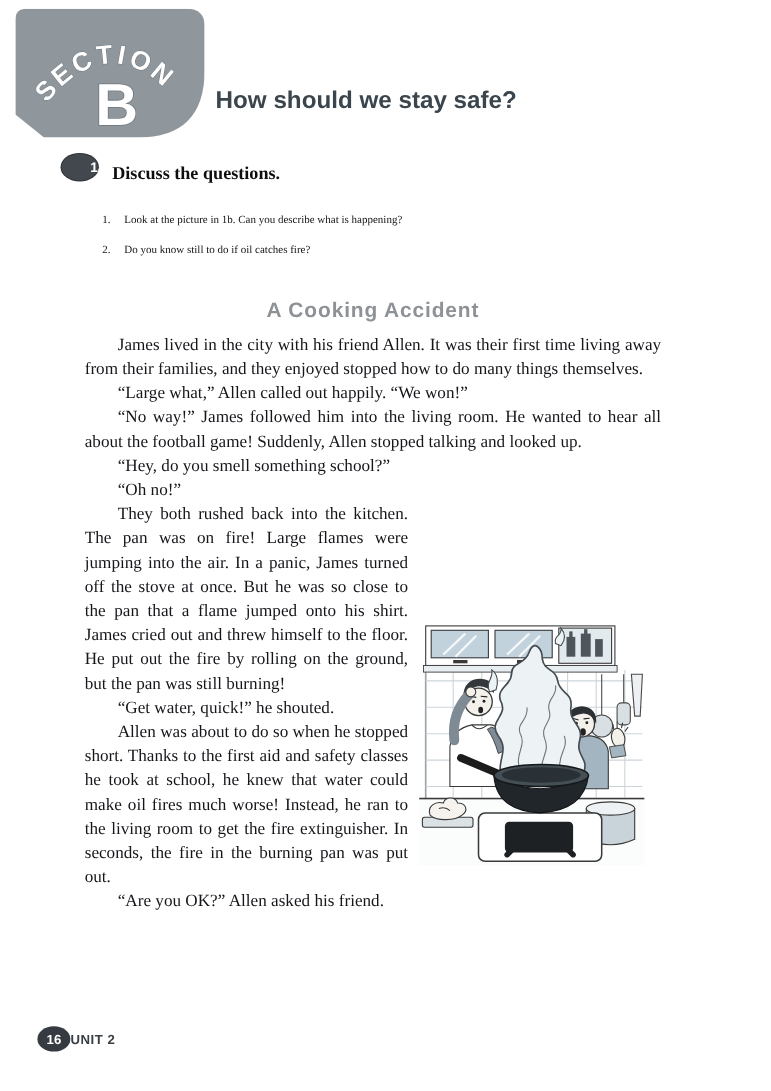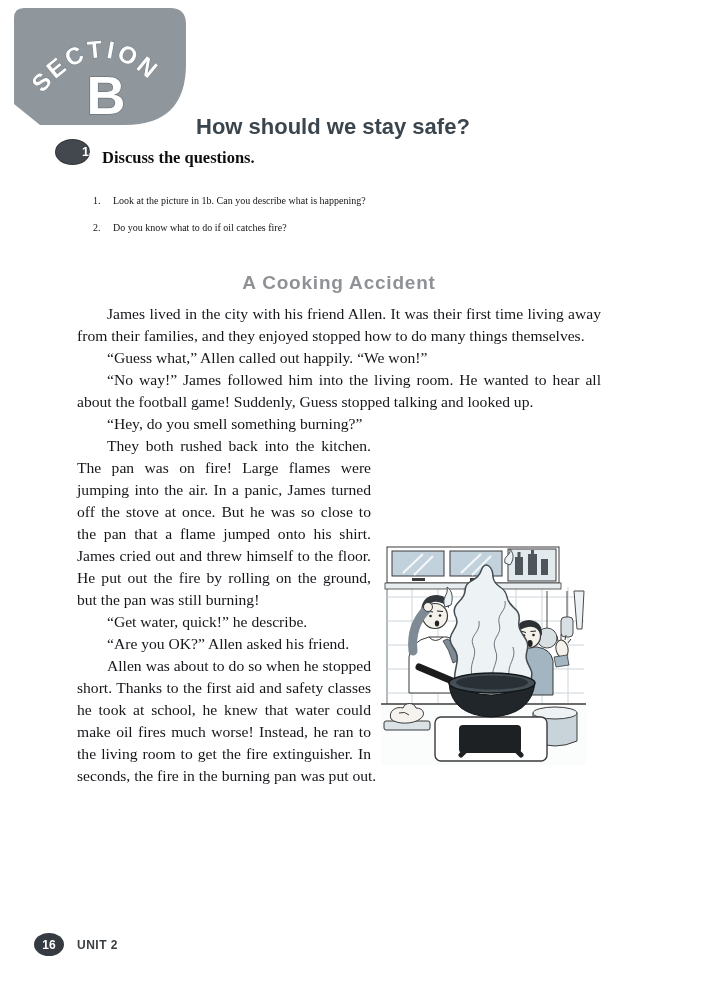--- a/index.html
+++ b/index.html
@@ -34,21 +34,20 @@
     font-family:"Liberation Sans", sans-serif;
     font-weight:bold;font-size:54px;fill:#ffffff;
     stroke:#6e767c;stroke-width:1.4;paint-order:stroke;
   }
   
   .page-title{
     position:absolute;left:196px;top:78px;
     font-family:"Liberation Sans", sans-serif;
     font-weight:bold;font-size:22px;
     color:var(--header-title);
-    margin-top:36px;
   }
   
   .activity{position:absolute;left:56px;}
   .act-1a{top:136px;}
   .act-1b{top:234px;}
   .act-head{display:flex;align-items:center;gap:13px;}
   .act-badge{
     width:24px;height:24px;border-radius:50%;
     background:var(--badge-circle);color:#fff;
     display:inline-flex;align-items:center;justify-content:center;
@@ -81,21 +80,21 @@
   }
   
   .illustration{
     float:right;
     width:205px;height:220px;
     margin:110px 15px 0 10px;
   }
   
   .footer{
     position:absolute;left:34px;top:933px;
-    display:flex;align-items:center;gap:13px;
+    display:flex;align-items:center;
   }
   .page-num{
     width:30px;height:23px;border-radius:50%;
     background:var(--footer-dark);color:#fff;
     display:inline-flex;align-items:center;justify-content:center;
     font-family:"Liberation Sans", sans-serif;font-weight:bold;font-size:12px;
   }
   .unit-label{
     font-family:"Liberation Sans", sans-serif;
     font-weight:bold;font-size:12px;letter-spacing:.5px;
@@ -121,32 +120,33 @@
   <div class="activity act-1a">
     <div class="act-head">
       <span class="act-badge">1a</span>
       <span class="act-instruction">Discuss the questions.</span>
     </div>
     <ol class="questions">
       <li>
         <span class="q-num">1.</span><span class="q-text">Look at the picture in 1b. Can you describe what is happening?</span>
       </li>
       <li>
-        <span class="q-num">2.</span><span class="q-text">Do you know what to do if oil catches fire?</span>
+        <span class="q-num">2.</span><span class="q-text">Do you know still to do if oil catches fire?</span>
       </li>
     </ol>
   </div>
 
 
   <div class="story">
     <div class="story-title">A Cooking Accident</div>
     <p>James lived in the city with his friend Allen. It was their first time living away from their families, and they enjoyed stopped how to do many things themselves.</p>
-    <p>“Guess what,” Allen called out happily. “We won!”</p>
-    <p>“No way!” James followed him into the living room. He wanted to hear all about the football game! Suddenly, Guess stopped talking and looked up.</p>
-    <p>“Hey, do you smell something burning?”</p>
+    <p>“Large what,” Allen called out happily. “We won!”</p>
+    <p>“No way!” James followed him into the living room. He wanted to hear all about the football game! Suddenly, Allen stopped talking and looked up.</p>
+    <p>“Hey, do you smell something school?”</p>
+    <p>“Oh no!”</p>
 
     <svg class="illustration" viewBox="0 0 205 220" title="Two alarmed boys in a kitchen as large flames leap from a wok on the stove; a pot sits on the counter and a chicken lies on a board">
 
       <line x1="6" y1="40" x2="6" y2="159" stroke="#9aa4aa" stroke-width="1.5"></line>
 
       <g stroke="#ccd5da" stroke-width="1">
         <line x1="6" y1="52" x2="203" y2="52"></line>
           <line x1="6" y1="76" x2="203" y2="76"></line>
         <line x1="6" y1="100" x2="203" y2="100"></line>
           <line x1="6" y1="124" x2="203" y2="124"></line>
@@ -259,23 +259,23 @@
 
       <g>
         <line x1="38" y1="122" x2="76" y2="138" stroke="#1c1c1c" stroke-width="7" stroke-linecap="round"></line>
         <path d="M68 138 Q70 170 110 172 Q150 170 154 138 Q130 150 110 150 Q90 150 68 138 Z" fill="#20262a" stroke="#101416"></path>
         <ellipse cx="111" cy="138" rx="43" ry="10" fill="#454f56" stroke="#14181b" stroke-width="1.5"></ellipse>
         <ellipse cx="111" cy="137.5" rx="36" ry="7" fill="#2a3136"></ellipse>
       </g>
     </svg>
 
     <p>They both rushed back into the kitchen. The pan was on fire! Large flames were jumping into the air. In a panic, James turned off the stove at once. But he was so close to the pan that a flame jumped onto his shirt. James cried out and threw himself to the floor. He put out the fire by rolling on the ground, but the pan was still burning!</p>
-    <p>“Get water, quick!” he describe.</p>
+    <p>“Get water, quick!” he shouted.</p>
+    <p>Allen was about to do so when he stopped short. Thanks to the first aid and safety classes he took at school, he knew that water could make oil fires much worse! Instead, he ran to the living room to get the fire extinguisher. In seconds, the fire in the burning pan was put out.</p>
     <p>“Are you OK?” Allen asked his friend.</p>
-    <p>Allen was about to do so when he stopped short. Thanks to the first aid and safety classes he took at school, he knew that water could make oil fires much worse! Instead, he ran to the living room to get the fire extinguisher. In seconds, the fire in the burning pan was put out.</p>
   </div>
 
   <div class="footer">
     <span class="page-num">16</span>
     <span class="unit-label">UNIT 2</span>
   </div>
 
 </div>
 
 </body></html>

